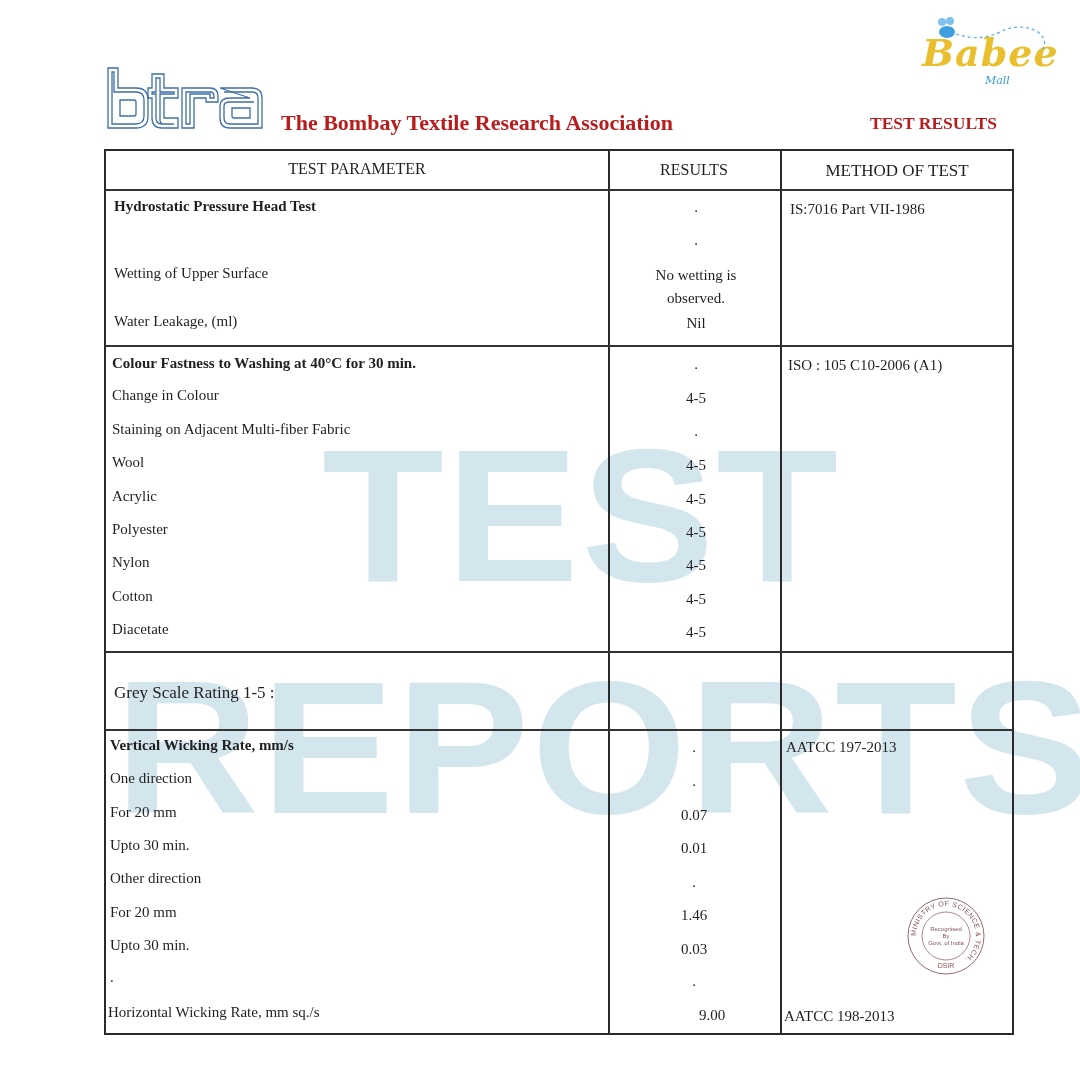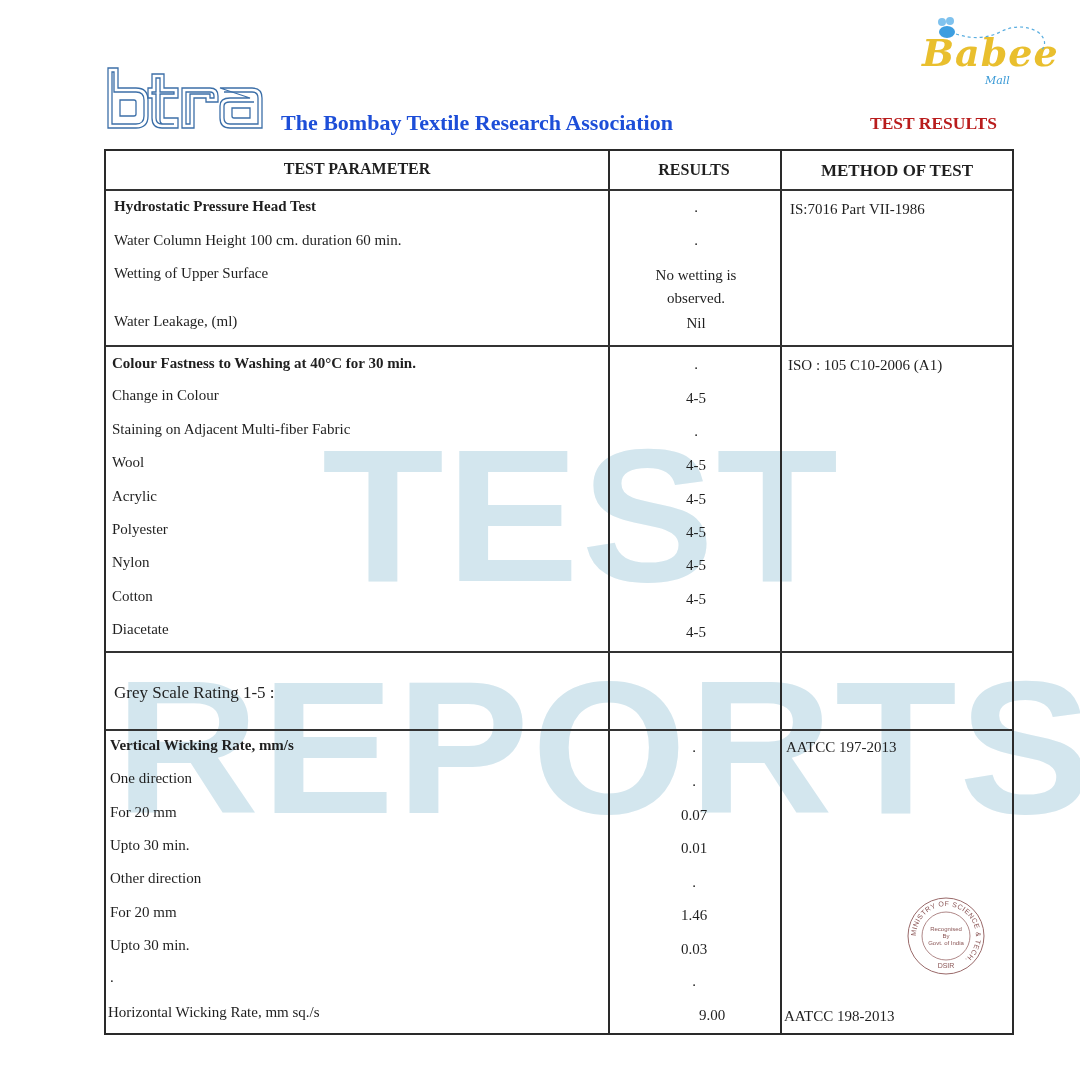--- a/index.html
+++ b/index.html
@@ -4,35 +4,35 @@
 <style>
   html, body { margin:0; padding:0; }
   body { width:1080px; height:1080px; background:#ffffff; position:relative; overflow:hidden;
          font-family:"Liberation Serif", serif; color:#1a1a1a; }
   .watermark { position:absolute; font-family:"Liberation Sans", sans-serif; font-weight:bold;
                color:#d3e6ee; letter-spacing:2px; z-index:0; line-height:1; pointer-events:none; }
   .wm-test { left:322px; top:420px; font-size:190px; transform:scaleX(1.05); transform-origin:left top; }
   .wm-reports { left:115px; top:652px; font-size:190px; transform:scaleX(1.05); transform-origin:left top; }
 
   .logo-btra { position:absolute; left:106px; top:66px; width:158px; height:64px; z-index:1; }
-  .org-name { position:absolute; left:281px; top:110px; font-size:22px; font-weight:bold; color:#1d4ed8; z-index:1; }
+  .org-name { position:absolute; left:281px; top:110px; font-size:22px; font-weight:bold; color:#b91c1c; z-index:1; }
   .doc-title { position:absolute; left:870px; top:113px; font-size:17.5px; font-weight:bold; color:#b91c1c; z-index:1; }
 
   .brand { position:absolute; left:920px; top:12px; width:140px; height:84px; z-index:1; }
   .brand-name { position:absolute; left:922px; top:30px; font-family:"DejaVu Serif", serif; font-style:italic;
                 font-weight:bold; font-size:38px; color:#e9bf2e; letter-spacing:1px; }
   .brand-sub { position:absolute; left:985px; top:74px; font-family:"DejaVu Serif", serif; font-style:italic;
                font-size:11px; color:#3b9ad6; }
 
   .table { position:absolute; left:104px; top:149px; width:910px; height:886px; border:2px solid #2a2a2a;
            box-sizing:border-box; z-index:1; }
   .vline { position:absolute; top:0; bottom:0; width:1.5px; background:#2a2a2a; }
   .hline { position:absolute; left:0; right:0; height:2px; background:#333; }
   .cell-text { position:absolute; font-size:15px; white-space:nowrap; color:#1f1f1f; }
-  .hdr { font-weight:bold; font-size:16px; }
+  .hdr { font-weight:normal; font-size:16px; }
   .bold { font-weight:bold; }
   .center { transform:translateX(-50%); text-align:center; }
   .grey { font-size:17px; }
 
   .stamp { position:absolute; left:906px; top:896px; width:80px; height:80px; z-index:2; }
 </style>
 </head>
 <body>
 
 <div class="watermark wm-test">TEST</div>
@@ -79,21 +79,20 @@
   <div class="hline" style="top:578px;"></div>
 
   <div class="cell-text hdr center" style="left:251px; top:9px;">TEST PARAMETER</div>
   <div class="cell-text hdr center" style="left:588px; top:10px;">RESULTS</div>
   <div class="cell-text hdr center" style="left:791px; top:10px; font-size:17px;">METHOD OF TEST</div>
 
   <div class="cell-text bold" style="left:8px; top:47px;">Hydrostatic Pressure Head Test</div>
   <div class="cell-text center" style="left:590px; top:48px;">.</div>
   <div class="cell-text" style="left:684px; top:50px;">IS:7016 Part VII-1986</div>
 
-  <div class="cell-text" style="left:8px; top:81px;">Water Column Height 100 cm. duration 60 min.</div>
   <div class="cell-text center" style="left:590px; top:81px;">.</div>
   <div class="cell-text" style="left:8px; top:114px;">Wetting of Upper Surface</div>
   <div class="cell-text center" style="left:590px; top:116px;">No wetting is</div>
   <div class="cell-text center" style="left:590px; top:139px;">observed.</div>
   <div class="cell-text" style="left:8px; top:162px;">Water Leakage, (ml)</div>
   <div class="cell-text center" style="left:590px; top:164px;">Nil</div>
 
   <div class="cell-text bold" style="left:6px; top:204px;">Colour Fastness to Washing at 40°C for 30 min.</div>
   <div class="cell-text center" style="left:590px; top:205px;">.</div>
   <div class="cell-text" style="left:682px; top:206px;">ISO : 105 C10-2006 (A1)</div>

